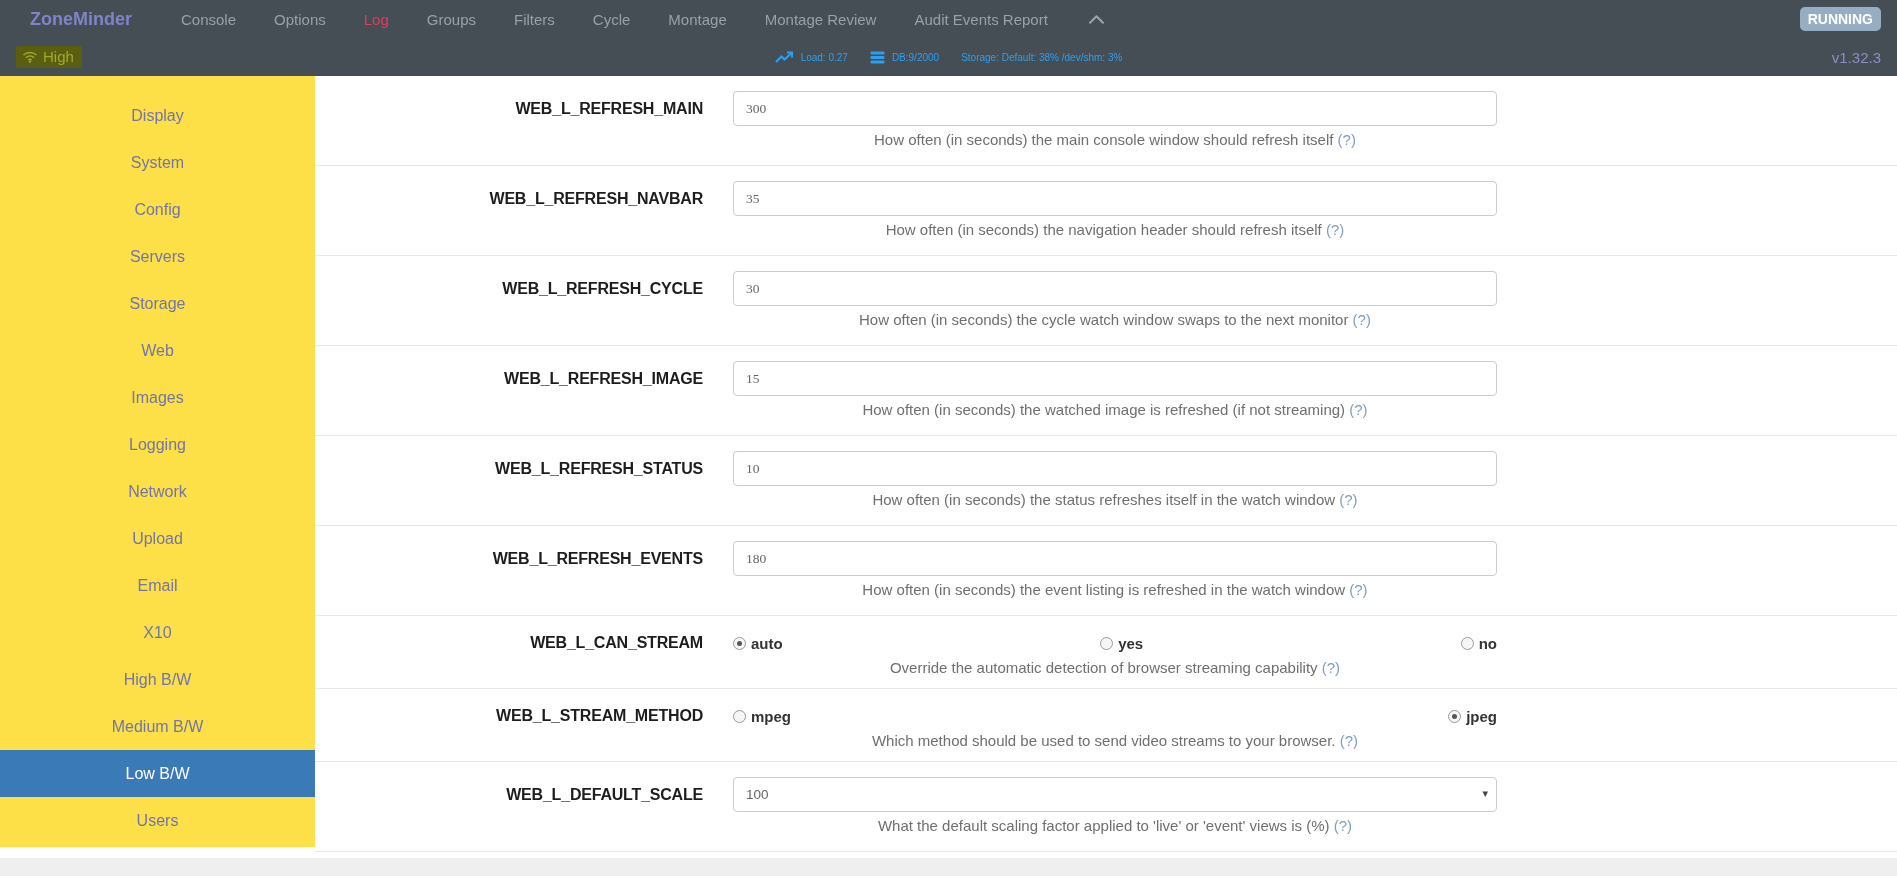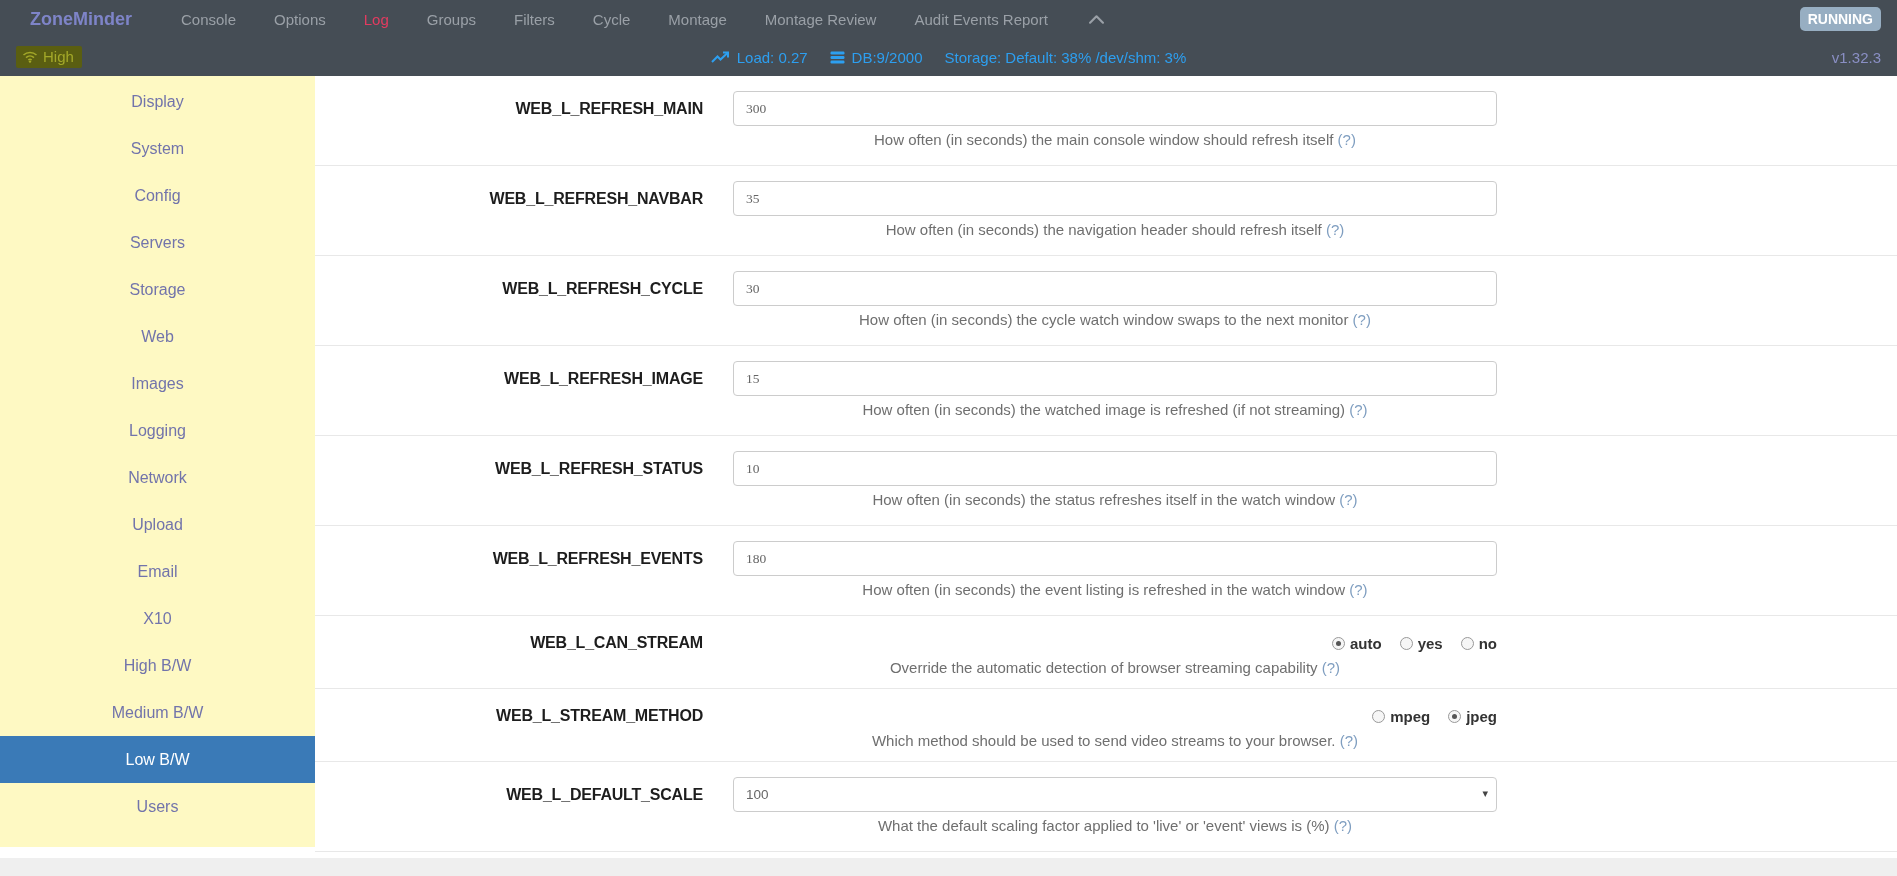--- a/index.html
+++ b/index.html
@@ -14,41 +14,41 @@
   .nav-link { color:#9aa0a7; font-size:15px; margin:0 19px; cursor:pointer; white-space:nowrap; }
   .nav-link.log { color:#e23b60; }
   .nav-caret { margin:0 0 0 22px; cursor:pointer; display:flex; align-items:center; }
   .running-badge { margin-left:auto; background:#97aec2; color:#ffffff; font-size:14px; font-weight:bold; padding:4px 8px; border-radius:5px; cursor:pointer; }
 
   
   .statusbar { height:38px; background:#454d55; display:flex; align-items:center; padding:0 16px; flex:0 0 auto; }
   .bw-zone { width:220px; display:flex; }
   .bw-badge { background:#5a5e11; color:#a3a829; font-size:15px; padding:2px 8px 3px 6px; border-radius:2px; display:flex; align-items:center; gap:5px; cursor:pointer; }
   .status-center { flex:1; display:flex; justify-content:center; align-items:center; gap:22px; }
-  .status-item { color:#2d9ff0; font-size:15px; display:flex; align-items:center; gap:7px; cursor:pointer; white-space:nowrap; }
+  .status-item { color:#2d9ff0; font-size:10px; display:flex; align-items:center; gap:7px; cursor:pointer; white-space:nowrap; }
   .version-zone { width:220px; text-align:right; color:#8a8fc4; font-size:15px; }
 
   
   .body { flex:1; display:flex; position:relative; background:#ffffff; }
-  .sidebar { width:315px; flex:0 0 auto; background:#fef9c3; height:771px; padding-top:2px; }
+  .sidebar { width:315px; flex:0 0 auto; background:#fde047; height:771px; padding-top:16px; }
   .side-item { height:47px; display:flex; align-items:center; justify-content:center; font-size:16px; color:#7274ab; cursor:pointer; }
   .side-item.active { background:#3a7ab7; color:#ffffff; }
 
   .content { flex:1; display:flex; flex-direction:column; }
   .opt-row { display:flex; border-bottom:1px solid #e8e8e8; padding:15px 0; }
   .opt-row.radio-row { padding:16px 0 10px; }
   .opt-row.last-row { border-bottom:1px solid #e8e8e8; }
   .opt-label { width:418px; flex:0 0 auto; text-align:right; padding-right:30px; font-size:16px; font-weight:bold; color:#1d1d1d; letter-spacing:-0.2px; line-height:35px; white-space:nowrap; }
   .radio-row .opt-label { line-height:22px; }
   .opt-value { width:764px; flex:0 0 auto; display:flex; flex-direction:column; }
   .opt-input { width:764px; height:35px; border:1px solid #cccccc; border-radius:4px; padding:0 12px; font-size:13.5px; color:#666666; font-family:Liberation Serif, serif; background:#ffffff; outline:none; }
   .help { text-align:center; font-size:15px; color:#6f6f6f; margin-top:3px; line-height:21px; }
   .help a { color:#7f9ec0; text-decoration:none; cursor:pointer; }
 
-  .radio-line { display:flex; justify-content:flex-end; align-items:center; height:22px; gap:18px; }
+  .radio-line { display:flex; justify-content:space-between; align-items:center; height:22px; gap:18px; }
   .radio-choice { display:flex; align-items:center; font-size:15px; font-weight:bold; color:#333333; cursor:pointer; }
   input[type="radio"] { appearance:none; -webkit-appearance:none; width:13px; height:13px; border:1px solid #999999; border-radius:50%; background:#f6f6f6; margin:0 5px 0 0; position:relative; cursor:pointer; }
   input[type="radio"]:checked::after { content:""; position:absolute; left:3px; top:3px; width:5px; height:5px; border-radius:50%; background:#555555; }
 
   .select-wrap { position:relative; width:764px; }
   .opt-select { width:764px; height:35px; border:1px solid #cccccc; border-radius:4px; padding:0 12px; font-size:13.5px; color:#666666; background:#ffffff; appearance:none; -webkit-appearance:none; font-family:"Liberation Sans", sans-serif; outline:none; }
   .select-arrow { position:absolute; right:9px; top:10px; font-size:11px; color:#444444; pointer-events:none; }
 
   .bottom-strip { position:absolute; left:0; right:0; bottom:0; height:18px; background:#efefef; }
 </style>

